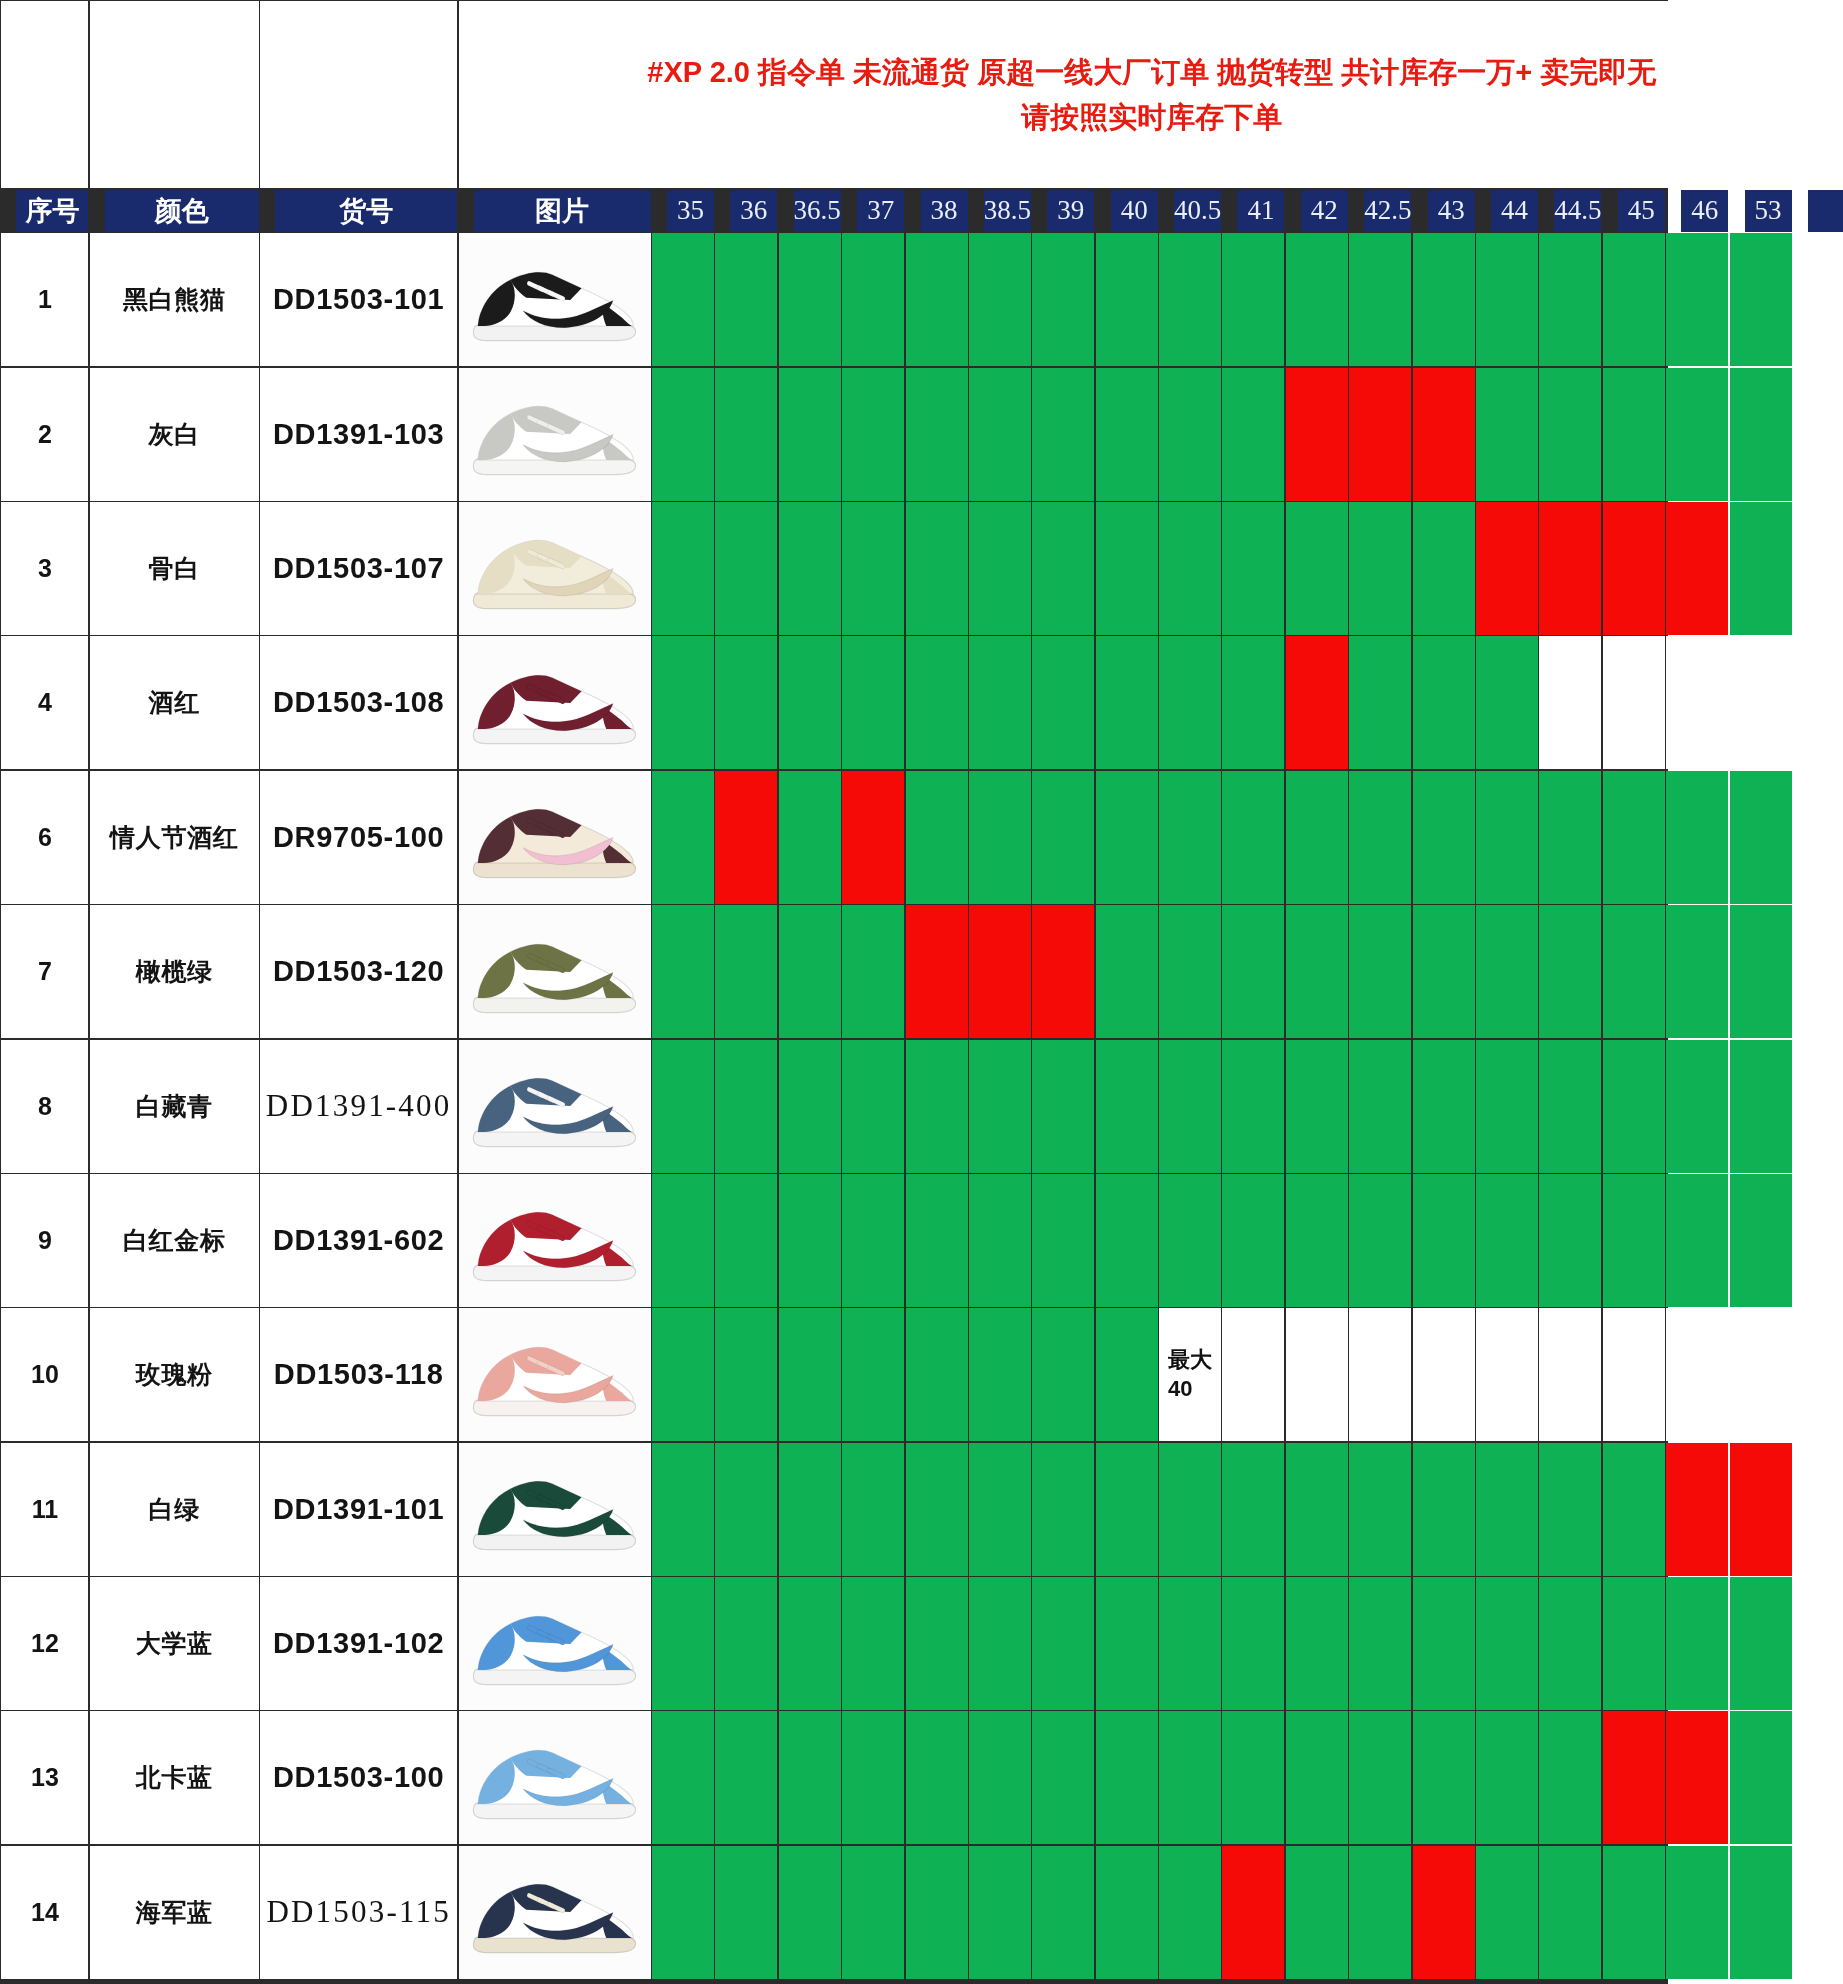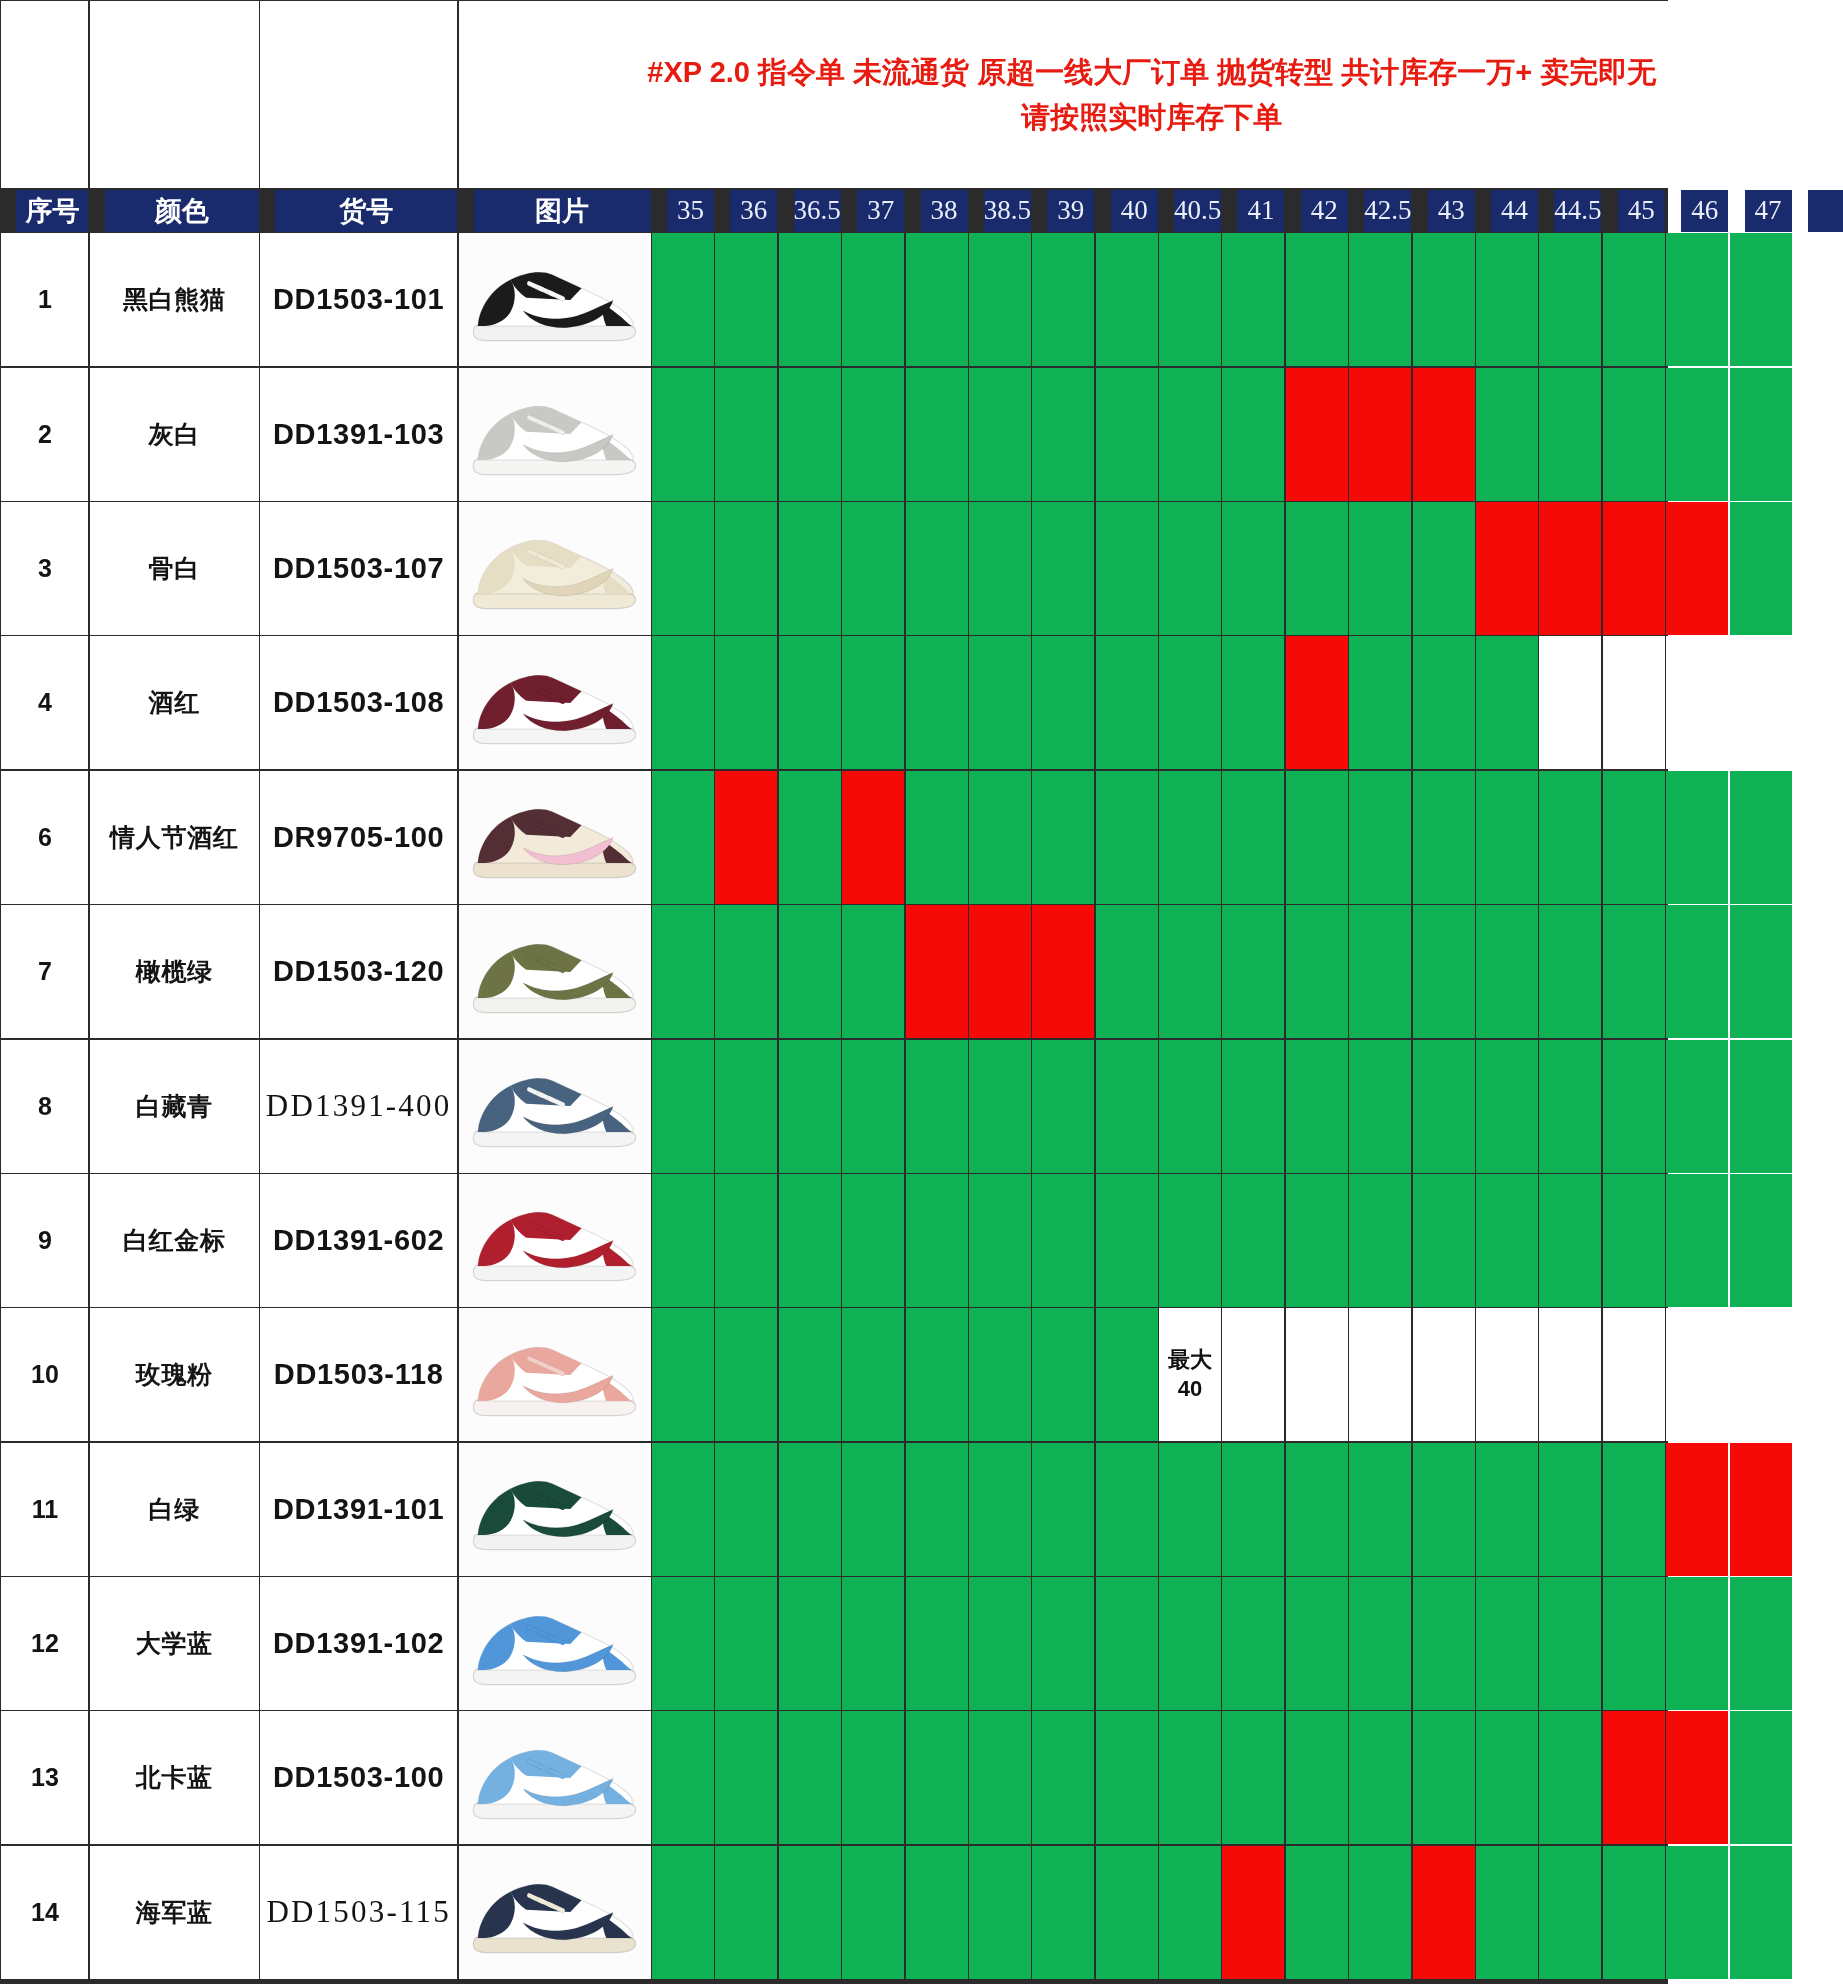--- a/index.html
+++ b/index.html
@@ -19,21 +19,21 @@
   .th-size{font-family:"Liberation Serif", serif;font-weight:400;color:#e9eef9;font-size:27px;}
   .idx{font-weight:700;font-size:25px;color:#141414;}
   .cname{font-weight:700;font-size:25px;color:#141414;letter-spacing:0.7px;}
   .sku{font-weight:700;font-size:29px;color:#141414;letter-spacing:0.7px;}
   .sku.serif{font-family:"Liberation Serif", serif;font-weight:400;font-size:31px;letter-spacing:2.2px;}
   .imgcell{background:#fcfcfc;}
   .imgcell svg{width:88%;height:auto;display:block;}
   .stock.green{background:var(--green,#0fb155);}
   .stock.red{background:var(--red,#f50a08);}
   .stock.white{background:#ffffff;}
-  .note-text{font-weight:700;font-size:22px;line-height:1.3;color:#111;text-align:center;}
+  .note-text{font-weight:700;font-size:22px;line-height:1.3;color:#111;text-align:left;}
 </style>
 </head>
 <body>
 
 <div class="sheet" id="sheet">
   <div class="cell"></div>
   <div class="cell"></div>
   <div class="cell"></div>
   <div class="cell notice">
     <div>#XP 2.0 指令单 未流通货  原超一线大厂订单 抛货转型 共计库存一万+ 卖完即无</div>
@@ -54,21 +54,21 @@
     <div class="cell th th-size">40</div>
     <div class="cell th th-size">40.5</div>
     <div class="cell th th-size">41</div>
     <div class="cell th th-size">42</div>
     <div class="cell th th-size">42.5</div>
     <div class="cell th th-size">43</div>
     <div class="cell th th-size">44</div>
     <div class="cell th th-size">44.5</div>
     <div class="cell th th-size">45</div>
     <div class="cell th th-size">46</div>
-    <div class="cell th th-size">47</div>
+    <div class="cell th th-size">53</div>
     <div class="cell th"></div>
     <div class="cell idx">1</div>
     <div class="cell cname">黑白熊猫</div>
     <div class="cell sku">DD1503-101</div>
     <div class="cell imgcell">
       <svg viewBox="0 0 300 160">
         <path d="M16,124 C8,124 6,132 6,138 C6,148 16,152 30,152 L258,152 C282,152 294,146 294,136 C294,127 284,124 270,124 Z" fill="#f2f2f2" stroke="rgba(0,0,0,0.15)" stroke-width="2"></path>
         <path d="M14,126 C16,96 36,62 72,44 C100,30 128,27 146,35 L202,61 C234,75 262,91 276,103 C287,112 290,118 290,126 Z" fill="#ffffff" stroke="rgba(0,0,0,0.12)" stroke-width="2"></path>
         <path d="M14,126 C16,96 36,62 72,44 C81,58 83,80 72,101 C62,119 40,126 26,126 Z" fill="#1b1b1b" stroke="none" stroke-width="2"></path>
         <path d="M72,44 C100,30 128,27 146,35 L198,59 L178,80 L100,76 C88,68 77,56 72,44 Z" fill="#1b1b1b" stroke="none" stroke-width="2"></path>

